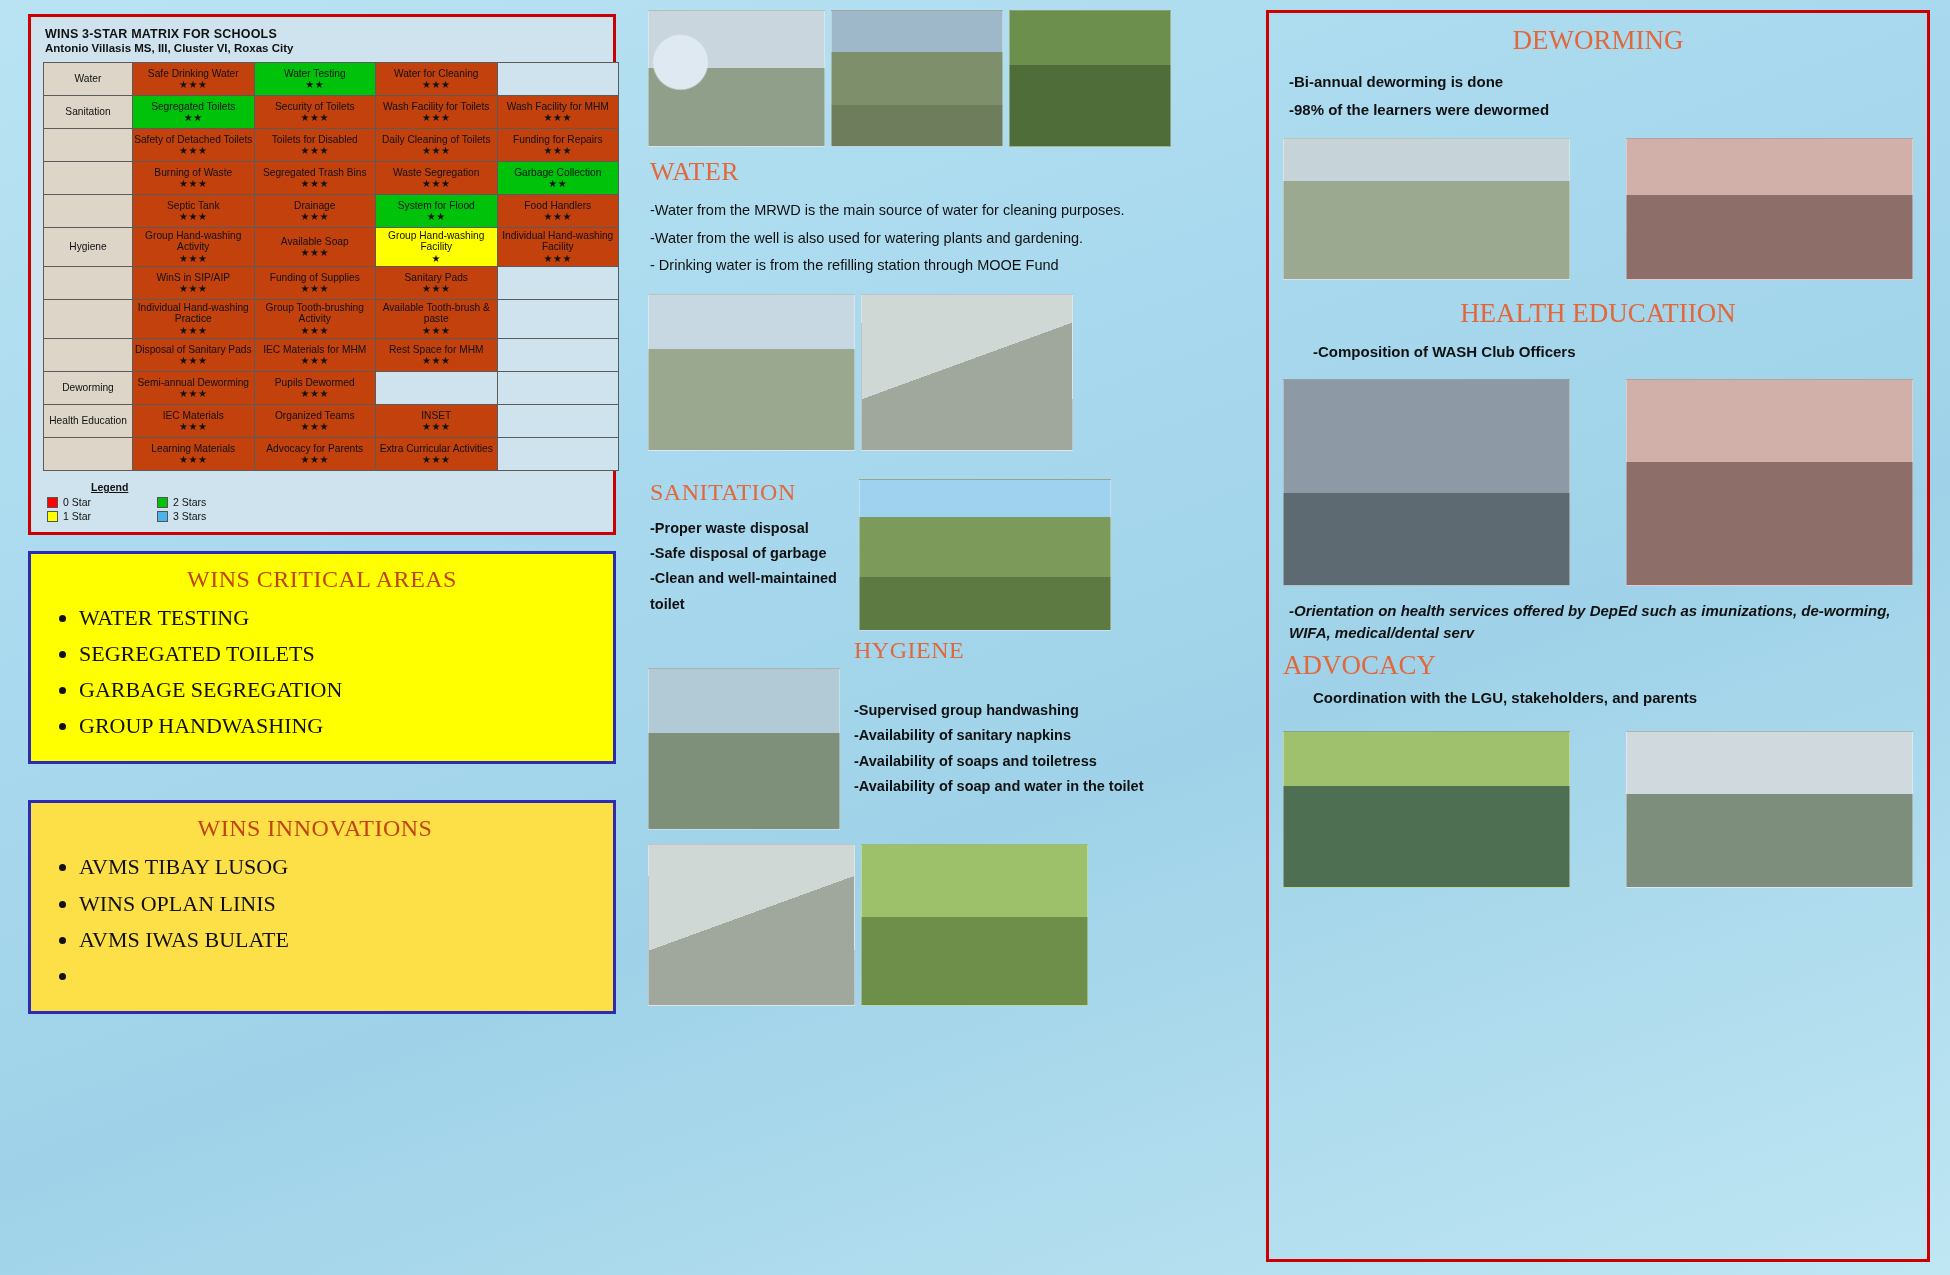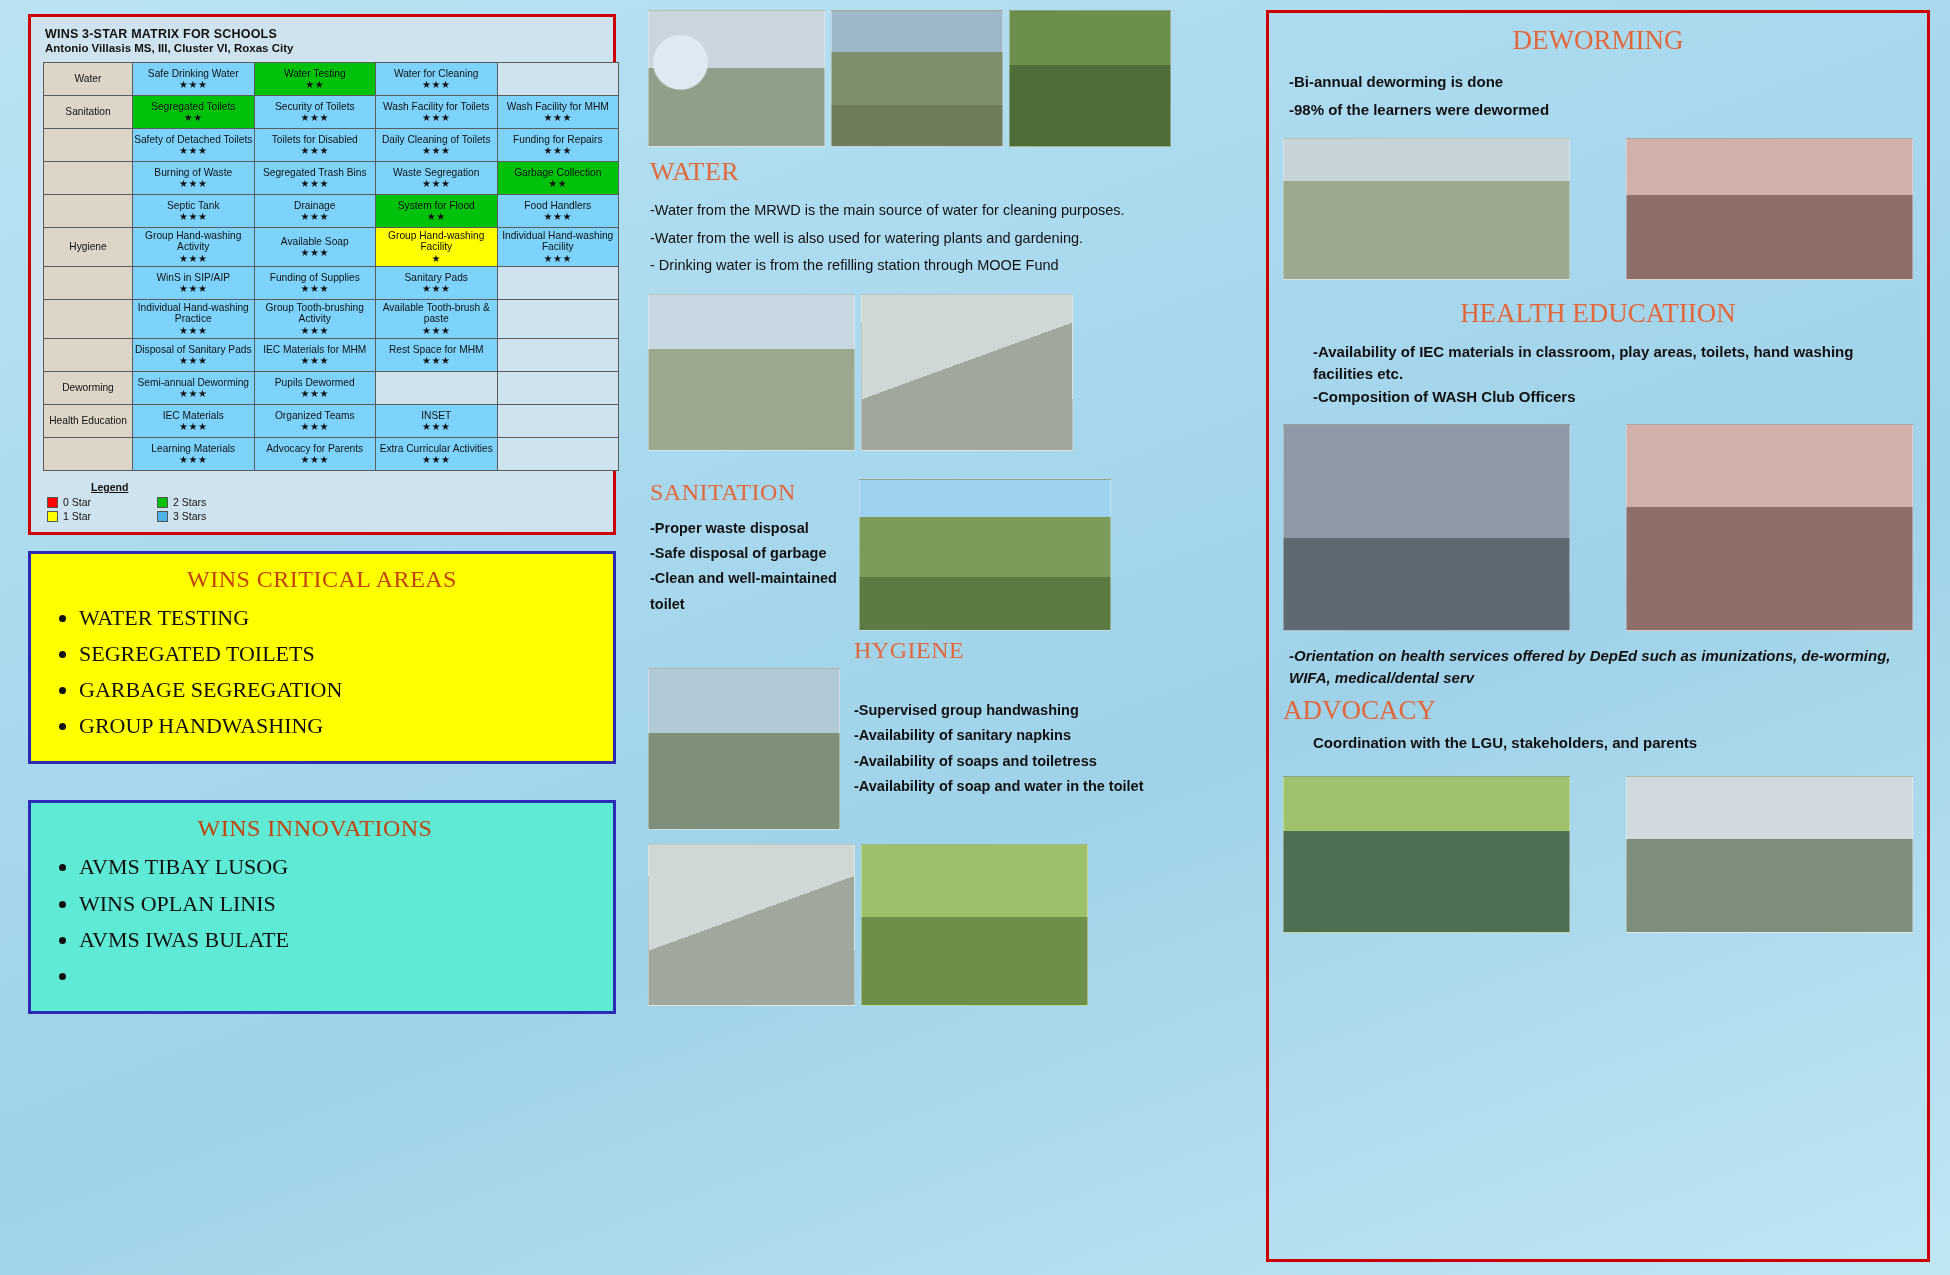--- a/index.html
+++ b/index.html
@@ -62,21 +62,21 @@
     padding: 2px 1px;
     line-height: 1.12;
     color: #111;
     height: 28px;
   }
   td.rowhead {
     background: #ddd5c7;
     font-size: 11px;
     width: 86px;
   }
-  td.cell-blue { background: #7dd3fc; }
+  td.cell-blue { background: #c2410c; }
   td.cell-green { background: #00c20a; }
   td.cell-yellow { background: #ffff00; }
   td.cell-empty { background: #cfe3ef; border: 1px solid #cfe3ef; }
   .stars { display:block; font-size: 10px; letter-spacing: .5px; }
 
   .legend {
     margin: 10px 0 0 6px;
     font-size: 10.5px;
     color: #111;
   }
@@ -100,21 +100,21 @@
     width: 588px;
     box-sizing: border-box;
     background: #ffff00;
     border: 3px solid #2b2bb5;
     padding: 10px 10px 16px 10px;
   }
   .green-box {
     margin-top: 36px;
     width: 588px;
     box-sizing: border-box;
-    background: #5eead4;
+    background: #fde047;
     border: 3px solid #2b2bb5;
     padding: 10px 24px 16px 10px;
   }
   .box-head {
     text-align: center;
     color: #c1440e;
     font-family: "Liberation Serif", serif;
     font-size: 24px;
     letter-spacing: .5px;
     margin: 2px 0 8px 0;
@@ -423,21 +423,20 @@
         <div>-98% of the learners were dewormed</div>
       </div>
 
       <div class="row" style="margin-top:14px;justify-content:space-between;">
         <div class="photo ph-r1" style="width:285px;height:140px;"></div>
         <div class="photo ph-r4" style="width:285px;height:140px;"></div>
       </div>
 
       <div class="r-head" style="margin-top:18px;">HEALTH EDUCATIION</div>
       <div class="r-text indent">
-        <div>-Availability of IEC materials in classroom, play areas, toilets, hand washing facilities etc.</div>
         <div>-Composition of WASH Club Officers</div>
       </div>
 
       <div class="row" style="margin-top:16px;justify-content:space-between;">
         <div class="photo ph-r3" style="width:285px;height:205px;"></div>
         <div class="photo ph-r4" style="width:285px;height:205px;"></div>
       </div>
 
       <div class="r-text" style="margin-top:14px;line-height:1.45;font-style:italic;">-Orientation on health services  offered by DepEd such as imunizations, de-worming, WIFA, medical/dental serv</div>
 

